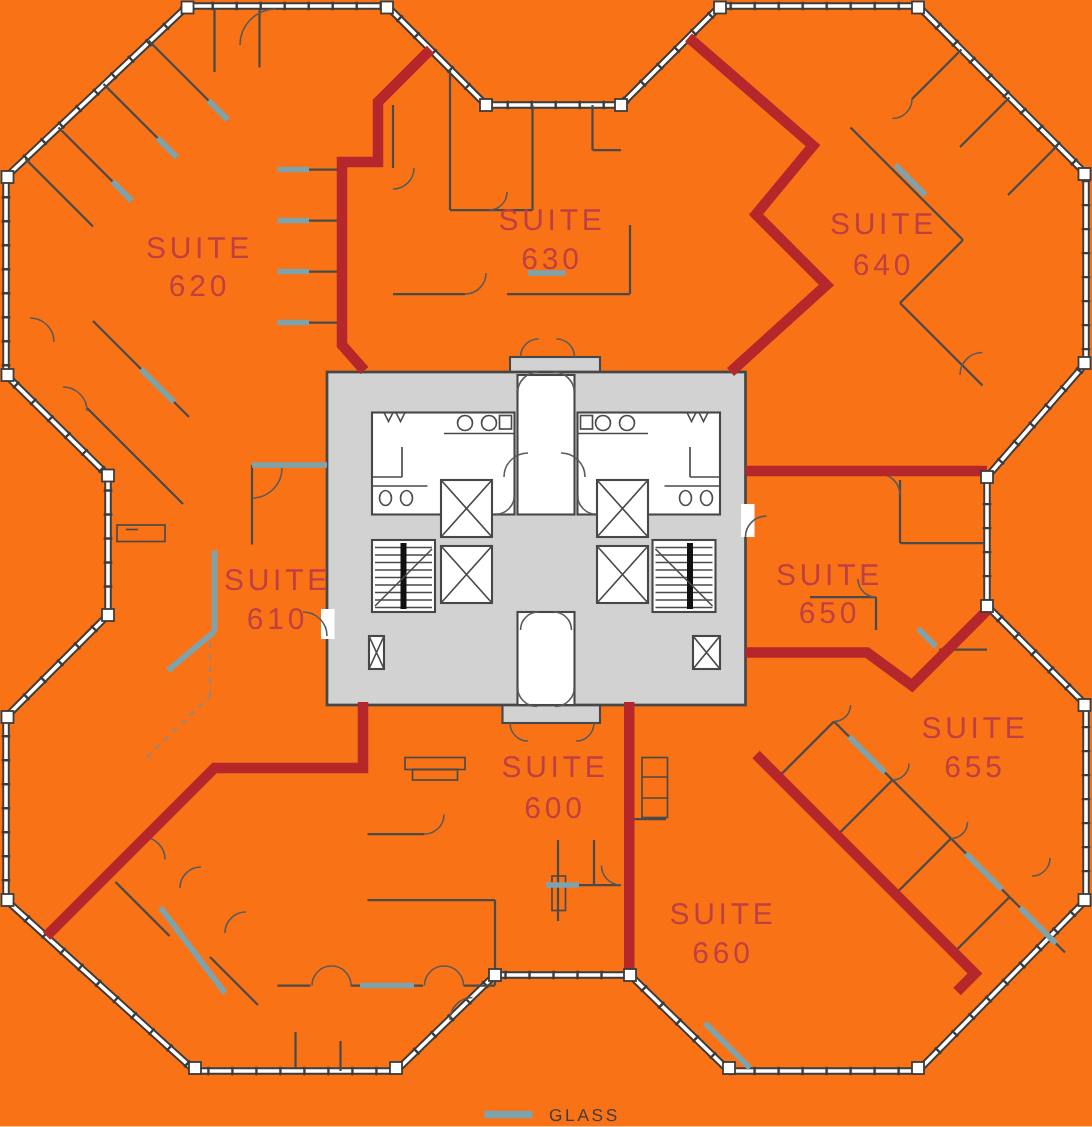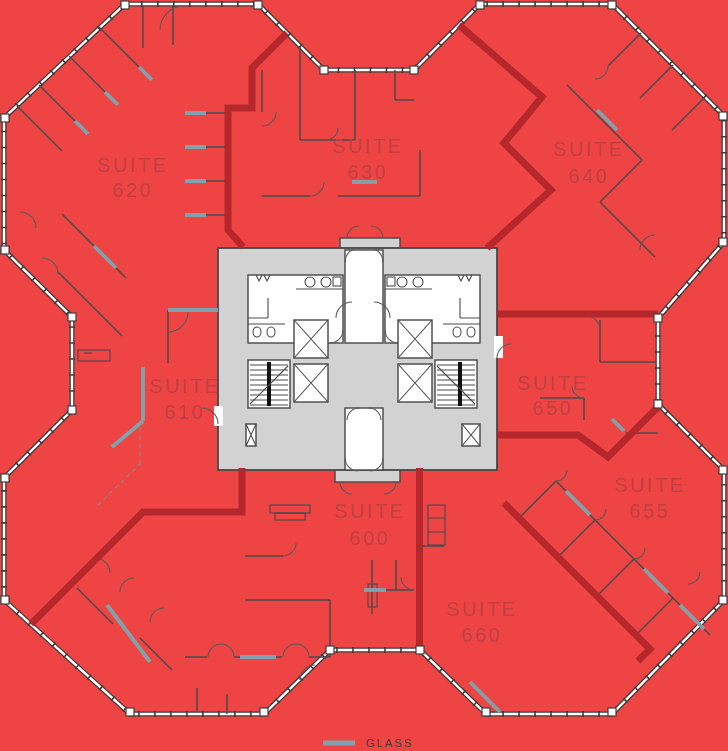--- a/index.html
+++ b/index.html
@@ -1,16 +1,16 @@
 <!DOCTYPE html>
 <html style="--demising-red: #b5272b; --glass-teal: #7fa3ac; --core-gray: #d2d2d2; --wall-dark: #3c3c3c; --label-red: #bf4043;"><head>
 <meta charset="utf-8">
 <style>
   html,body{margin:0;padding:0;background:#fff;}
-  .plan{position:relative;width:728px;height:751px;background:#ef4444;overflow:hidden;
+  .plan{position:relative;width:728px;height:751px;background:#f97316;overflow:hidden;
         font-family:"Liberation Sans",sans-serif;}
   svg{position:absolute;left:0;top:0;}
   
   .w-outer{stroke:var(--wall-dark,#3c3c3c);stroke-width:5;fill:none;stroke-linejoin:miter;}
   .w-white{stroke:#ffffff;stroke-width:2.4;fill:none;stroke-linejoin:miter;}
   .w-ticks{stroke:var(--wall-dark,#3c3c3c);stroke-width:5.8;fill:none;stroke-dasharray:1.6 14.4;}
   .wall{stroke:#4a4a4a;stroke-width:1.5;fill:none;}
   .fix{stroke:#4a4a4a;stroke-width:1.1;fill:none;}
   .arc{stroke:#5a5a5a;stroke-width:1.05;fill:none;}
   .red{stroke:var(--demising-red,#b5272b);stroke-width:7;fill:none;stroke-linejoin:miter;}

